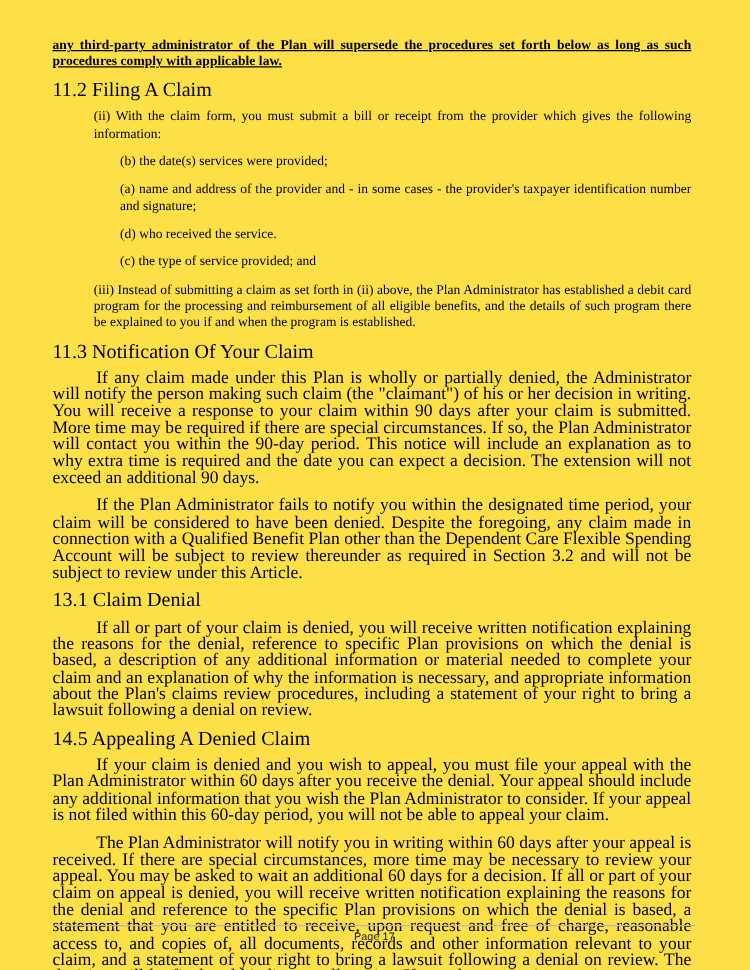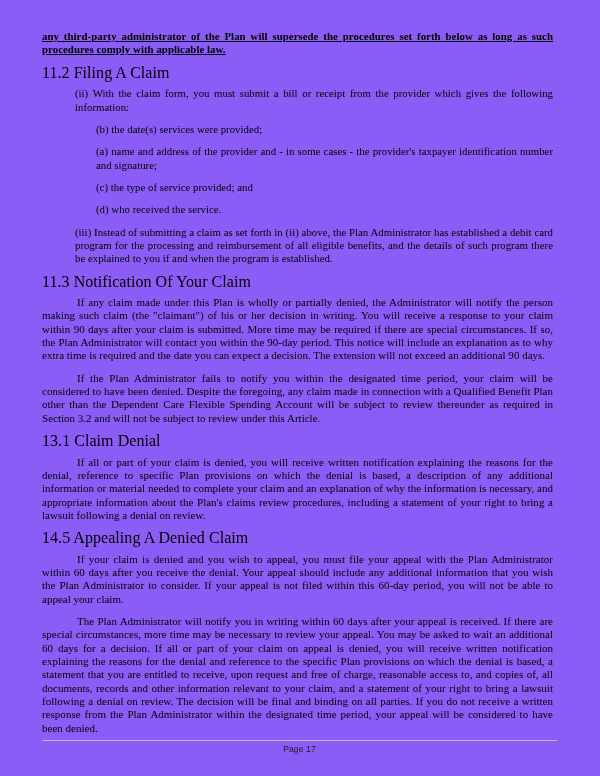--- a/index.html
+++ b/index.html
@@ -15,21 +15,21 @@
     font-family: "Liberation Serif", "DejaVu Serif", serif;
     color: #000000;
     overflow: hidden;
   }
   .page {
     position: absolute;
     left: 0;
     top: 0;
     width: 600px;
     height: 776px;
-    background: #8b5cf6;
+    background: #fde047;
   }
   .content {
     position: absolute;
     left: 42px;
     top: 30px;
     width: 511px;
   }
 
   
   .cont-heading {
@@ -47,21 +47,21 @@
   .sec-heading {
     font-size: 16px;
     line-height: 13.4px;
     font-weight: normal;
     margin: 0 0 8px 0;
     letter-spacing: 0.05px;
   }
 
   
   .body-para {
-    font-size: 11px;
+    font-size: 14px;
     line-height: 13.35px;
     text-align: justify;
     text-justify: inter-word;
     margin: 0 0 9px 0;
     text-indent: 35px;
     letter-spacing: 0.01px;
     font-family: Liberation Serif, serif;
   }
 
   
@@ -129,23 +129,23 @@
 
     <h2 class="sec-heading">11.2 Filing A Claim</h2>
 
 
     <p class="item-l1">(ii) With the claim form, you must submit a bill or receipt from the provider which gives the following information:</p>
 
     <p class="item-l2">(b) the date(s) services were provided;</p>
 
     <p class="item-l2">(a) name and address of the provider and - in some cases - the provider's taxpayer identification number and signature;</p>
 
+    <p class="item-l2 last-of-group">(d) who received the service.</p>
+
     <p class="item-l2">(c) the type of service provided; and</p>
-
-    <p class="item-l2 last-of-group">(d) who received the service.</p>
 
     <p class="item-l1">(iii) Instead of submitting a claim as set forth in (ii) above, the Plan Administrator has established a debit card program for the processing and reimbursement of all eligible benefits, and the details of such program there be explained to you if and when the program is established.</p>
 
     <h2 class="sec-heading">11.3 Notification Of Your Claim</h2>
 
     <p class="body-para">If any claim made under this Plan is wholly or partially denied, the Administrator will notify the person making such claim (the "claimant") of his or her decision in writing. You will receive a response to your claim within 90 days after your claim is submitted. More time may be required if there are special circumstances. If so, the Plan Administrator will contact you within the 90-day period. This notice will include an explanation as to why extra time is required and the date you can expect a decision. The extension will not exceed an additional 90 days.</p>
 
     <p class="body-para">If the Plan Administrator fails to notify you within the designated time period, your claim will be considered to have been denied. Despite the foregoing, any claim made in connection with a Qualified Benefit Plan other than the Dependent Care Flexible Spending Account will be subject to review thereunder as required in Section 3.2 and will not be subject to review under this Article.</p>
 
     <h2 class="sec-heading">13.1 Claim Denial</h2>

